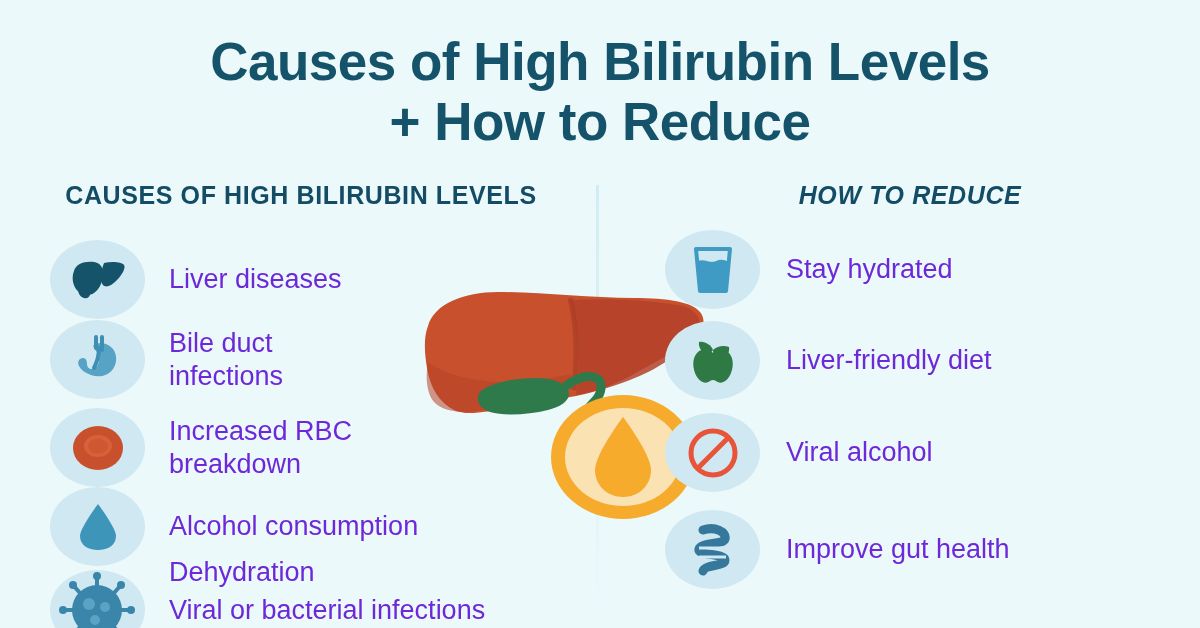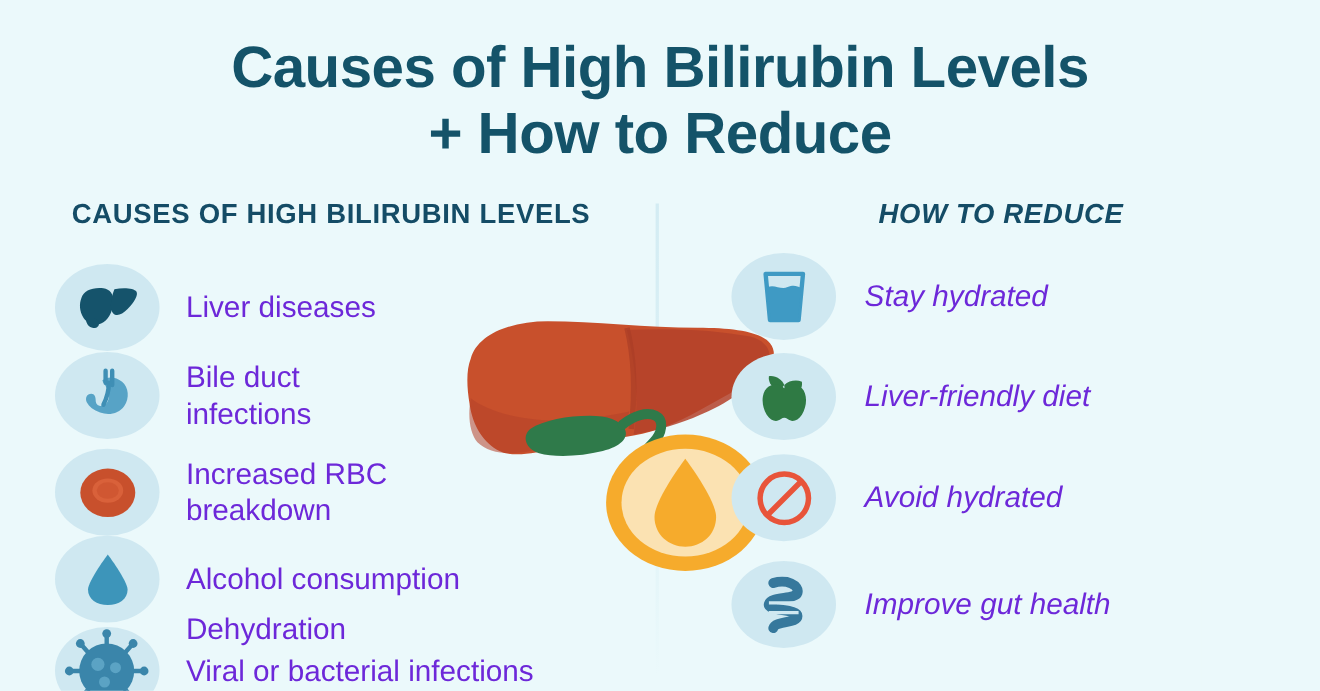--- a/index.html
+++ b/index.html
@@ -80,21 +80,21 @@
     justify-content: center;
   }
   .item-label {
     color: #6d28d9;
     font-size: 27px;
     line-height: 33px;
     font-weight: normal;
     white-space: pre-line;
   }
   .left-col .item-label  { margin-left: 24px; }
-  .right-col .item-label { margin-left: 26px; font-style: italic; }
+  .right-col .item-label { margin-left: 26px; }
 
   
   #li-0 { left: 50px; top: 240px; }
   #li-1 { left: 50px; top: 320px; }
   #li-2 { left: 50px; top: 408px; }
   #li-3 { left: 50px; top: 487px; }
   #li-4 { left: 50px; top: 533px; }
   #li-5 { left: 50px; top: 571px; }
 
   
@@ -286,21 +286,21 @@
       <div class="item-label">Liver-friendly diet</div>
     </div>
 
     <div class="item" id="ri-2">
       <div class="icon-badge badge-overlap">
         <svg width="52" height="52" viewBox="0 0 52 52" xmlns="http://www.w3.org/2000/svg">
           <circle cx="26" cy="26" r="22" fill="none" stroke="#e8543a" stroke-width="5"></circle>
           <line x1="11" y1="41" x2="41" y2="11" stroke="#e8543a" stroke-width="5" stroke-linecap="round"></line>
         </svg>
       </div>
-      <div class="item-label">Avoid hydrated</div>
+      <div class="item-label">Viral alcohol</div>
     </div>
 
     <div class="item" id="ri-3">
       <div class="icon-badge">
         <svg width="48" height="52" viewBox="0 0 48 52" xmlns="http://www.w3.org/2000/svg">
           <path d="M14,6 C26,2 38,8 36,15 C34,21 12,18 10,25 C8,32 36,29 36,36
                    C36,43 16,40 14,47" stroke="#36789c" stroke-width="9" fill="none" stroke-linecap="round" stroke-linejoin="round"></path>
           <line x1="10" y1="24" x2="37" y2="24" stroke="#cfe8f1" stroke-width="3"></line>
           <line x1="10" y1="33" x2="37" y2="33" stroke="#cfe8f1" stroke-width="3"></line>
         </svg>

